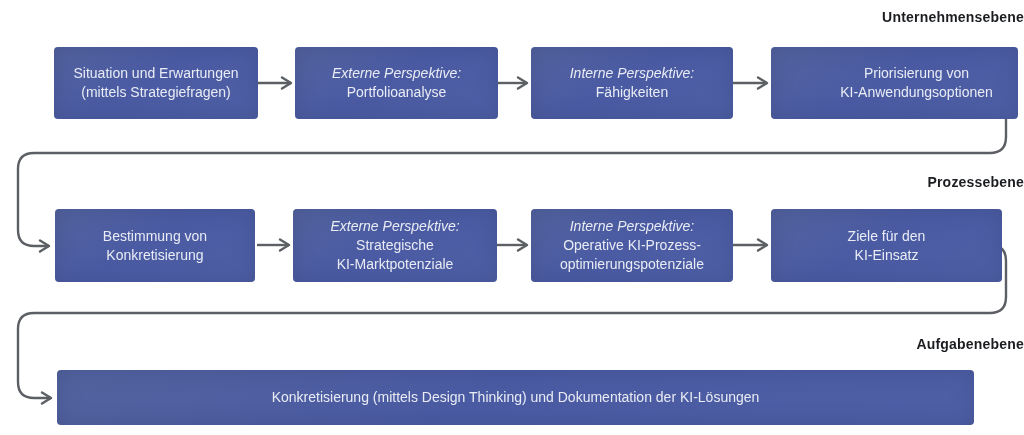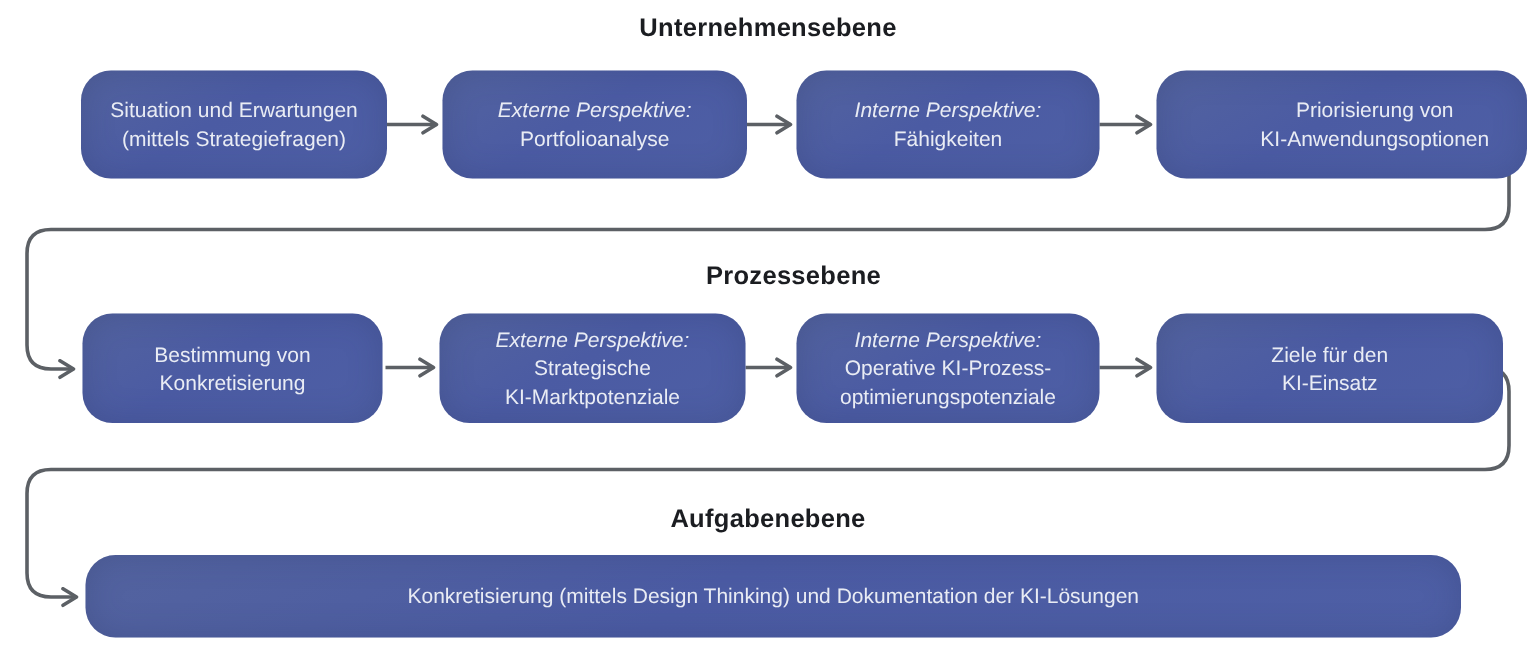--- a/index.html
+++ b/index.html
@@ -13,37 +13,37 @@
   }
   .connector-layer {
     position: absolute;
     left: 0; top: 0;
     width: 1024px; height: 435px;
     pointer-events: none;
   }
   .level-heading {
     position: absolute;
     left: 0; right: 0;
-    text-align: center;
-    font-size: 17px;
+    text-align: right;
+    font-size: 14px;
     font-weight: bold;
     color: #1b1d21;
     letter-spacing: 0.2px;
   }
   .h1 { top: 9px; }
   .h2 { top: 174px; padding-left: 34px; }
   .h3 { top: 336px; }
   .node {
     position: absolute;
     display: flex;
     flex-direction: column;
     align-items: center;
     justify-content: center;
     background: linear-gradient(148deg, #53639f 0%, #4b5ba3 45%, #4e5fa5 100%);
-    border-radius: 20px;
+    border-radius: 4px;
     color: #e9ecf4;
     font-size: 14px;
     line-height: 19px;
     text-align: center;
     box-shadow: inset 0 0 22px rgba(40, 50, 95, 0.25);
   }
   .node .line { white-space: nowrap; }
   .node .italic { font-style: italic; }
   
   .b1 { left: 54px;  top: 47px;  width: 204px; height: 72px; }

